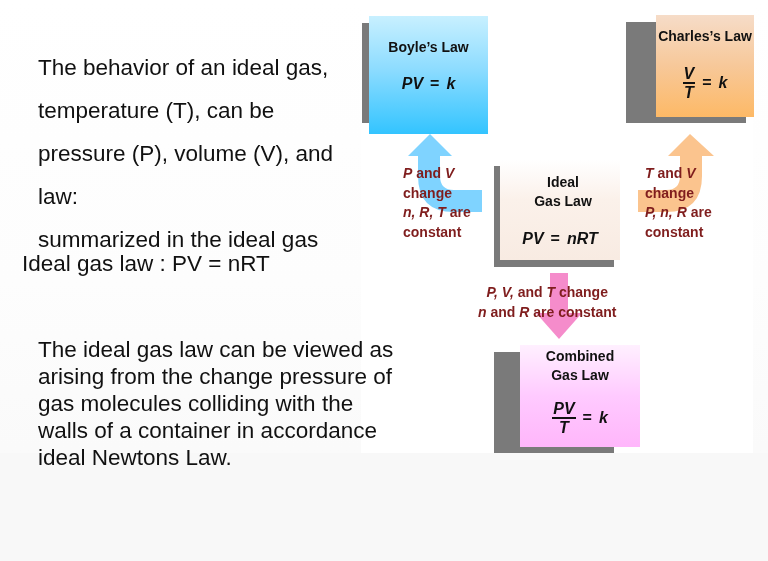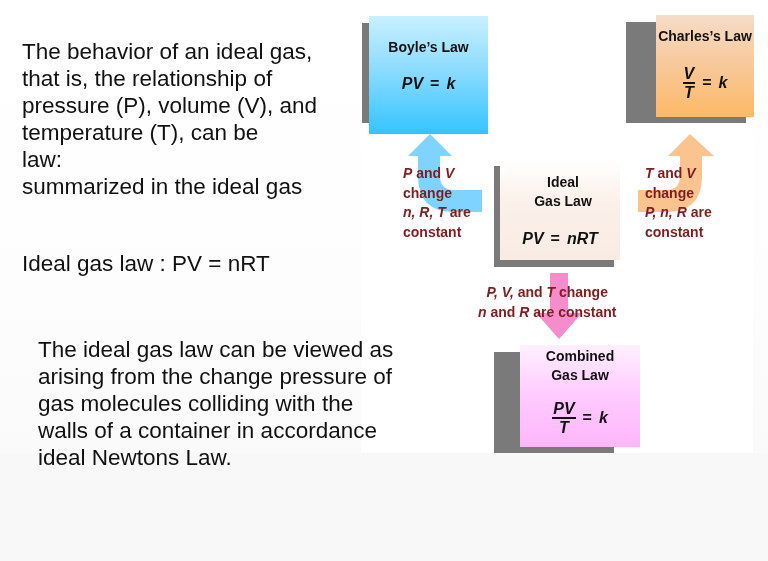--- a/index.html
+++ b/index.html
@@ -6,21 +6,21 @@
   body {
     width: 768px; height: 561px; position: relative; overflow: hidden;
     background: linear-gradient(to bottom, #ffffff 0%, #fdfdfd 50%, #f8f8f8 100%);
     font-family: "Liberation Sans", sans-serif;
   }
   .slide-text {
     position: absolute; color: #111; font-size: 22.5px; line-height: 27px;
     font-family: "Liberation Sans", sans-serif;
   }
   #intro { left: 22px; top: 38px; width: 345px; }
-  #intro p { margin: 0; }
+  #intro p { margin: 16px; }
   #formula-line { left: 22px; top: 250px; }
   #kinetic { left: 38px; top: 336px; width: 440px; }
 
   .diagram-bg {
     position: absolute; left: 361px; top: 0; width: 392px; height: 453px; background: #ffffff;
   }
   .box {
     position: absolute; text-align: center; color: #111;
     font-family: "Liberation Sans", sans-serif; font-weight: bold;
   }
@@ -69,23 +69,22 @@
   #label-combined { left: 478px; top: 283px; text-align: center; }
   .bg-band { position: absolute; left: 0; top: 453px; width: 768px; height: 108px; background: #f8f8f8; }
 </style>
 </head>
 <body>
 
 <div class="bg-band"></div>
 
 <div id="intro" class="slide-text">
   <p>The behavior of an ideal gas,</p>
-  <p>that is, the relationship of</p>
+  <p>temperature (T), can be</p>
   <p>pressure (P), volume (V), and</p>
-  <p>temperature (T), can be</p>
   <p>law:</p>
   <p>summarized in the ideal gas</p>
 </div>
 
 <div id="formula-line" class="slide-text">Ideal gas law : PV = nRT</div>
 
 <div class="diagram-bg"></div>
 
 <div id="kinetic" class="slide-text">
   <div>The ideal gas law can be viewed as</div>

